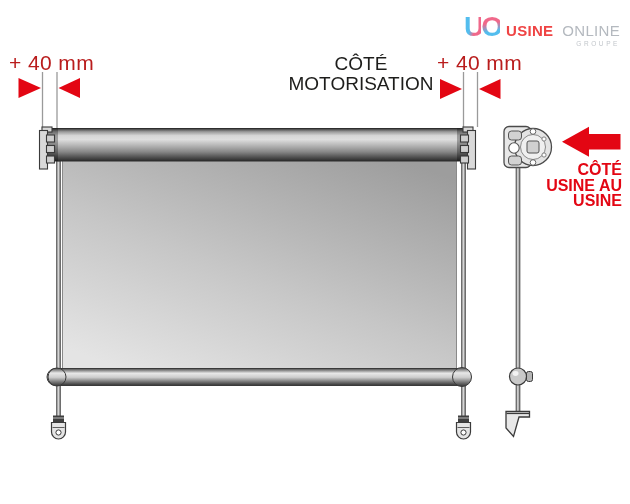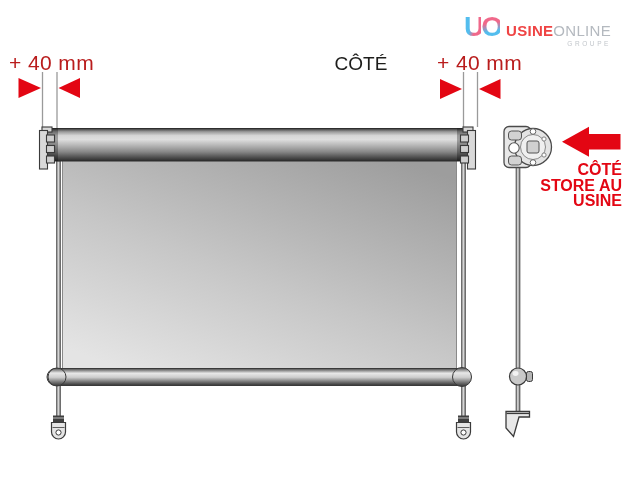--- a/index.html
+++ b/index.html
@@ -17,21 +17,21 @@
   .mono .u{
     background:linear-gradient(105deg,#53bdee 42%,#f0688a 62%);
     -webkit-background-clip:text;background-clip:text;color:transparent;
   }
   .mono .o{
     background:linear-gradient(170deg,#f0688a 40%,#53bdee 65%);
     -webkit-background-clip:text;background-clip:text;color:transparent;
   }
   .brand{margin-left:6px;margin-top:16px;font-size:15px;letter-spacing:0.3px;white-space:nowrap;}
   .brand .b1{font-weight:bold;color:#ef4444;}
-  .brand .b2{font-weight:normal;color:#b4b9bf;}
+  .brand .b2{font-weight:normal;color:#b4b9bf;margin-left:9px;}
   .groupe{text-align:right;font-size:6.5px;letter-spacing:2.6px;color:#c2c6cb;margin-top:1px;}
 
   
   .offset{font-size:21px;color:#b91c1c;letter-spacing:0.4px;white-space:nowrap;}
   .offset-left{left:9px;top:51px;}
   .offset-right{left:437px;top:51px;}
   .motor{left:287px;top:54px;width:148px;text-align:center;font-size:19px;line-height:20px;color:#1d1d1b;}
 
   
   .control{left:470px;top:162px;width:152px;text-align:right;
@@ -172,21 +172,22 @@
   <div class="brand">
     <span class="b1">USINE</span><span class="b2">ONLINE</span>
     <div class="groupe">GROUPE</div>
   </div>
 </div>
 
 <div class="abs offset offset-left">+ 40 mm</div>
 
 <div class="abs motor">
   <div>CÔTÉ</div>
+  <div>MOTORISATION</div>
 </div>
 
 <div class="abs offset offset-right">+ 40 mm</div>
 
 <div class="abs control">
   <div>CÔTÉ</div>
-  <div>STORE AU</div>
+  <div>USINE AU</div>
   <div>USINE</div>
 </div>
 
 </body></html>

